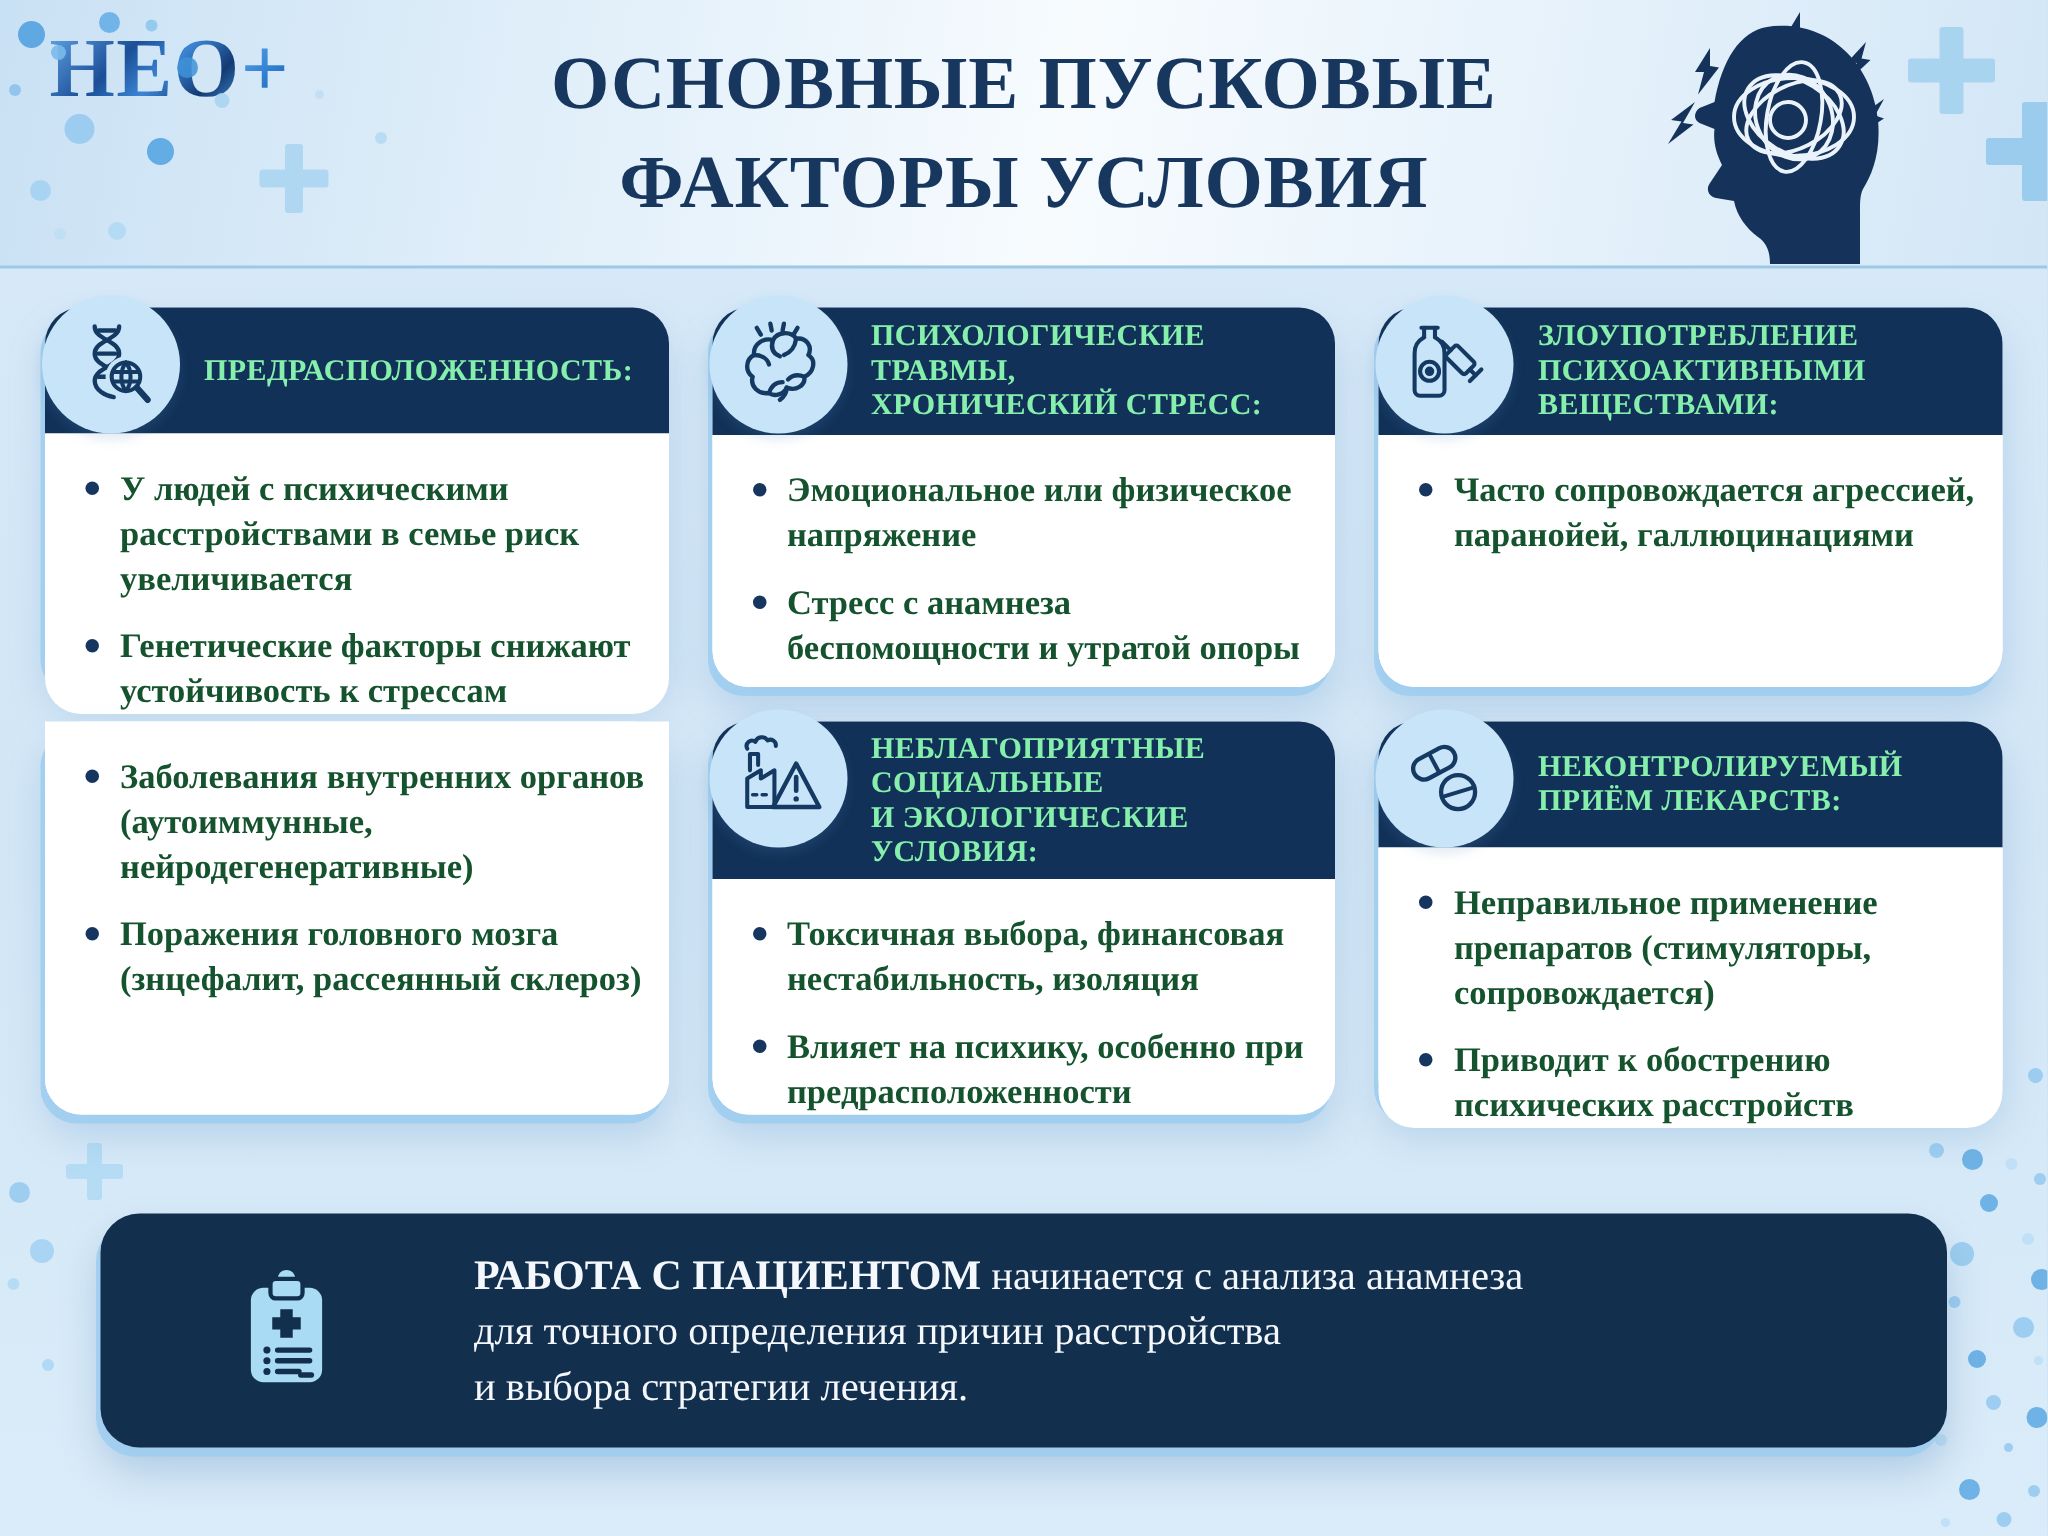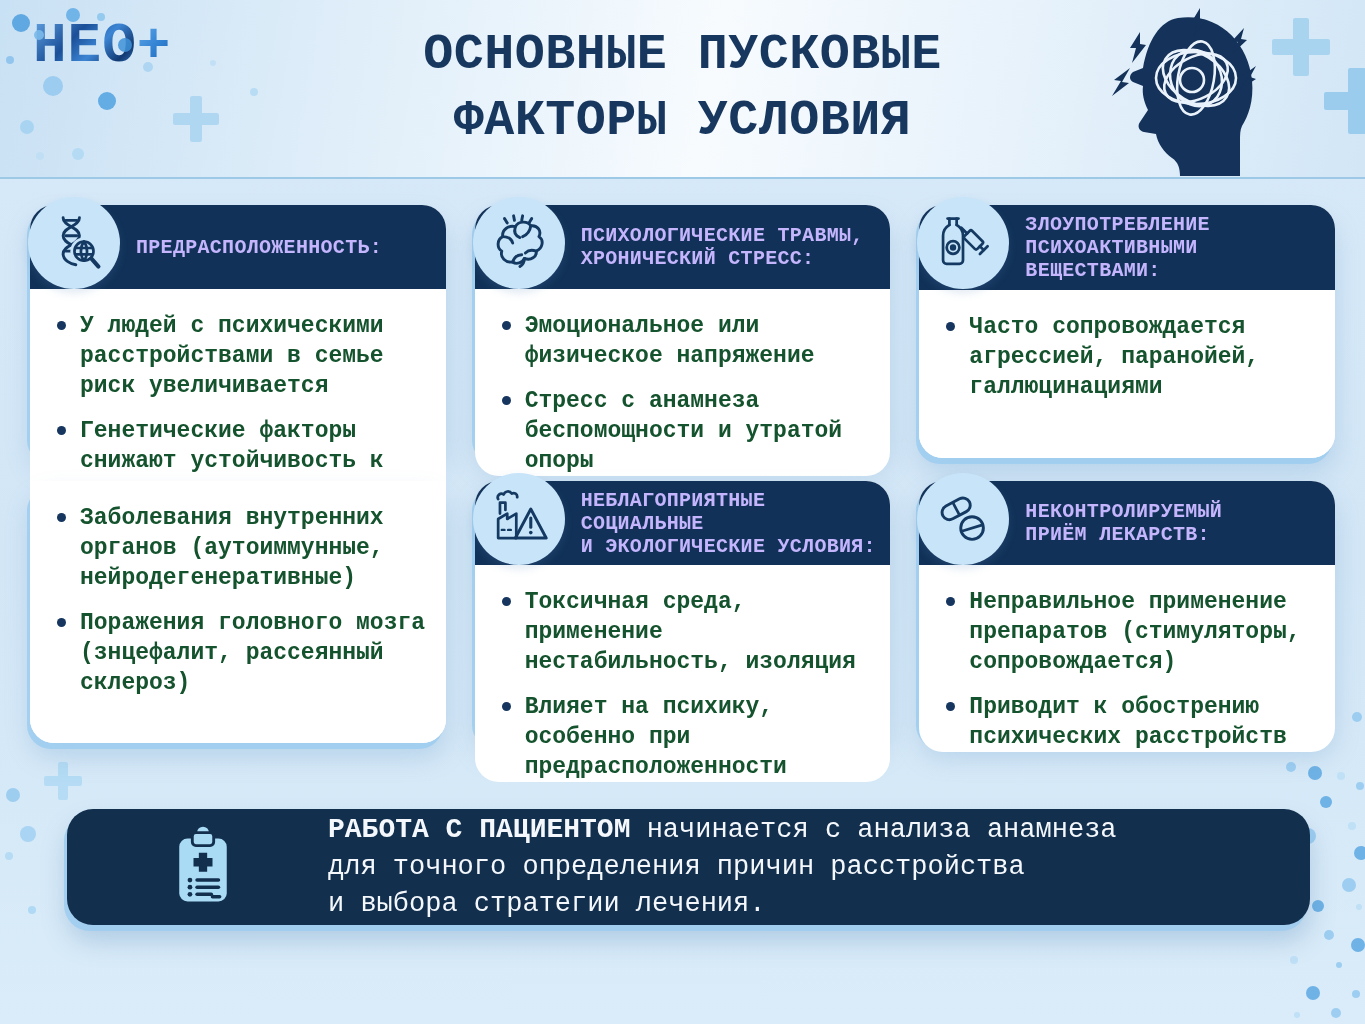--- a/index.html
+++ b/index.html
@@ -1,17 +1,17 @@
 <!DOCTYPE html>
 <html><head>
 <meta charset="utf-8">
 <style>
   html,body{margin:0;padding:0;background:#cfe3f4;}
   .stage{position:relative;width:1365px;height:1024px;overflow:hidden;
-         font-family:Liberation Mono, monospace;
+         font-family:Liberation Serif, serif;
          background:linear-gradient(180deg,#d8eaf9 0%,#d2e6f6 55%,#daecf9 100%);}
 
   
   .band{position:absolute;left:0;top:0;width:100%;height:177px;
         background:linear-gradient(100deg,#c9e1f4 0%,#e3f0fa 30%,#f7fbfe 52%,#e7f2fb 74%,#d2e6f6 100%);
         border-bottom:2px solid #9ec9e6;}
   .logo{position:absolute;left:33px;top:18px;font-size:56px;font-weight:900;letter-spacing:1px;line-height:1;}
   .logo .g1{background:linear-gradient(135deg,#69aceb 0%,#1b4f98 38%,#3c85d4 58%,#123a73 78%,#4f9be2 100%);
             -webkit-background-clip:text;background-clip:text;color:transparent;}
   .logo .g2{background:linear-gradient(135deg,#6db3ef 0%,#2f7fd1 55%,#155092 100%);
@@ -26,36 +26,36 @@
   .plus::after{content:"";position:absolute;top:0;left:37%;height:100%;width:26%;background:var(--c);border-radius:2px;}
   .dot{position:absolute;border-radius:50%;display:block;}
 
   
   .grid{position:absolute;left:30px;top:205px;width:1305px;display:grid;
         grid-template-columns:repeat(3,1fr);grid-template-rows:253px 262px;column-gap:29px;row-gap:23px;}
   .card{position:relative;background:#ffffff;border-radius:24px;display:flex;flex-direction:column;
         box-shadow:-3px 6px 0 rgba(158,205,240,.9),0 14px 24px rgba(97,146,195,.25);}
   .card-head{background:#113158;border-radius:24px 24px 0 0;min-height:84px;
              display:flex;align-items:center;padding:8px 12px 8px 106px;box-sizing:border-box;}
-  .card-title{margin:0;color:#c4b5fd;font-size:20px;line-height:23px;font-weight:bold;
+  .card-title{margin:0;color:#86efac;font-size:20px;line-height:23px;font-weight:bold;
               letter-spacing:.3px;white-space:pre-line;}
   .icon-circle{position:absolute;left:-2px;top:-8px;width:92px;height:92px;border-radius:50%;
                background:#c8e4f8;display:flex;align-items:center;justify-content:center;
                box-shadow:0 4px 8px rgba(90,140,190,.18);}
   .card-body{flex:1;background:#ffffff;border-radius:0 0 24px 24px;}
   .bullets{margin:0;padding:22px 16px 0 50px;list-style:none;}
   .bullets li{position:relative;color:#14532d;font-size:23px;line-height:30px;font-weight:bold;}
   .bullets li + li{margin-top:15px;}
   .bullets li::before{content:"";position:absolute;left:-23px;top:10px;width:9px;height:9px;
                       border-radius:50%;background:#16365f;}
 
   
-  .banner{position:absolute;left:67px;top:809px;width:1231px;height:116px;background:#122f4e;
+  .banner{position:absolute;left:67px;top:809px;width:1231px;height:156px;background:#122f4e;
           border-radius:26px;display:flex;align-items:center;
-          box-shadow:-3px 6px 0 rgba(158,205,240,.85),0 16px 26px rgba(80,130,180,.3);padding-left:12px;}
+          box-shadow:-3px 6px 0 rgba(158,205,240,.85),0 16px 26px rgba(80,130,180,.3);}
   .banner .clip{margin-left:86px;flex:0 0 auto;}
   .banner p{margin:0 0 0 87px;color:#f4f8fc;font-size:27px;line-height:37px;white-space:pre-line;}
   .banner b{font-weight:bold;font-size:28px;}
 
   .head-illu{position:absolute;left:1096px;top:4px;}
   svg{display:block;}
 </style>
 </head>
 <body>
 
@@ -264,21 +264,21 @@
             <path d="M45 31 v10" stroke="#143a63" stroke-width="3.4" stroke-linecap="round"></path>
             <circle cx="45" cy="47" r="2" fill="#143a63"></circle>
           </svg>
         </div>
         <h2 class="card-title">НЕБЛАГОПРИЯТНЫЕ
 СОЦИАЛЬНЫЕ
 И ЭКОЛОГИЧЕСКИЕ УСЛОВИЯ:</h2>
       </div>
       <div class="card-body">
         <ul class="bullets">
-          <li><span>Токсичная среда, применение нестабильность, изоляция</span></li>
+          <li><span>Токсичная выбора, финансовая нестабильность, изоляция</span></li>
           <li><span>Влияет на психику, особенно при предрасположенности</span></li>
         </ul>
       </div>
     </section>
 
     <section class="card">
       <div class="card-head">
         <div class="icon-circle">
           <svg width="58" height="60" viewBox="0 0 64 64">
             <g transform="rotate(-28 24 21)">

